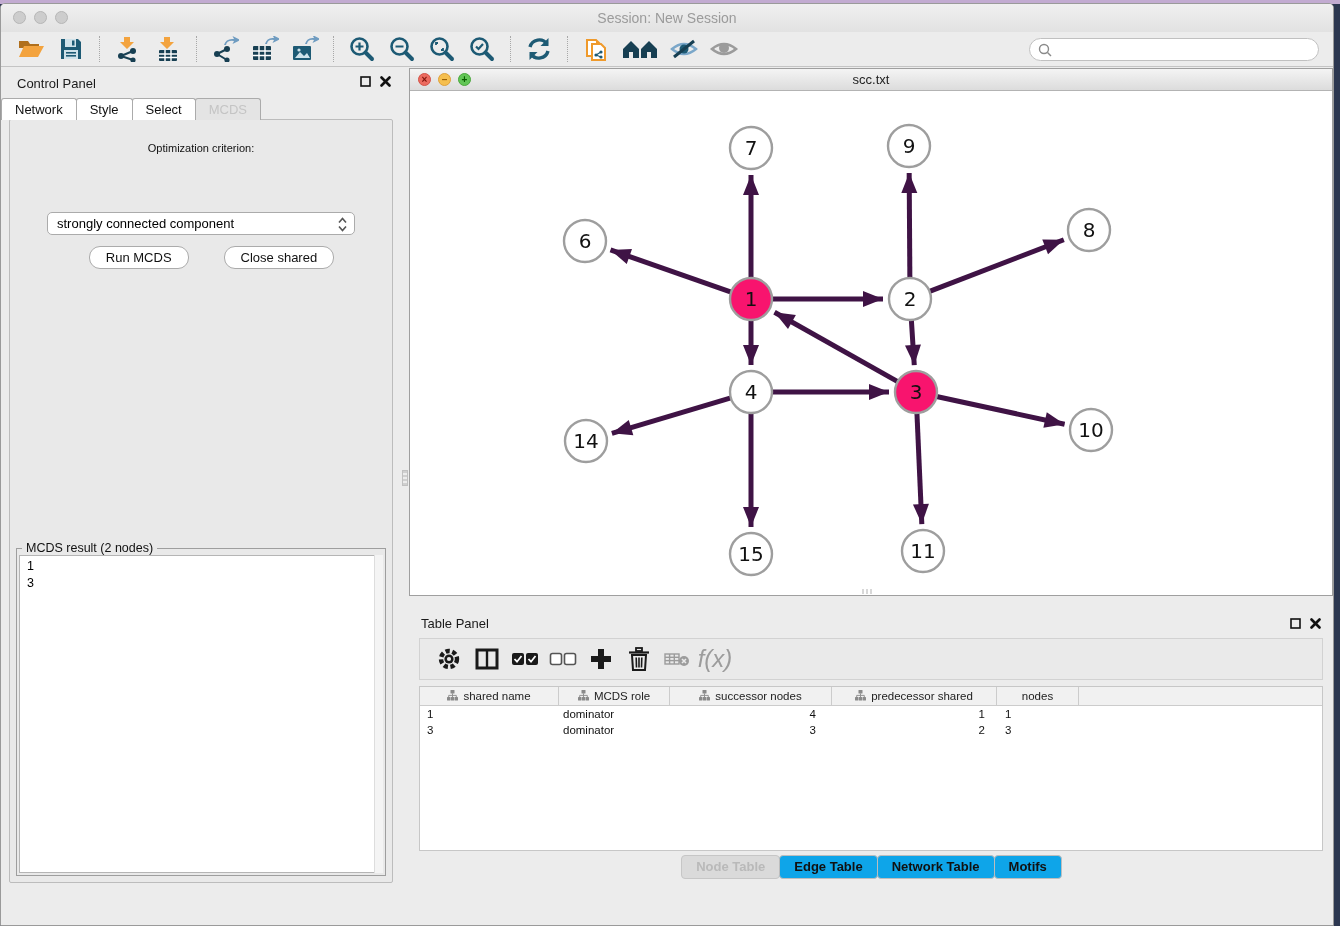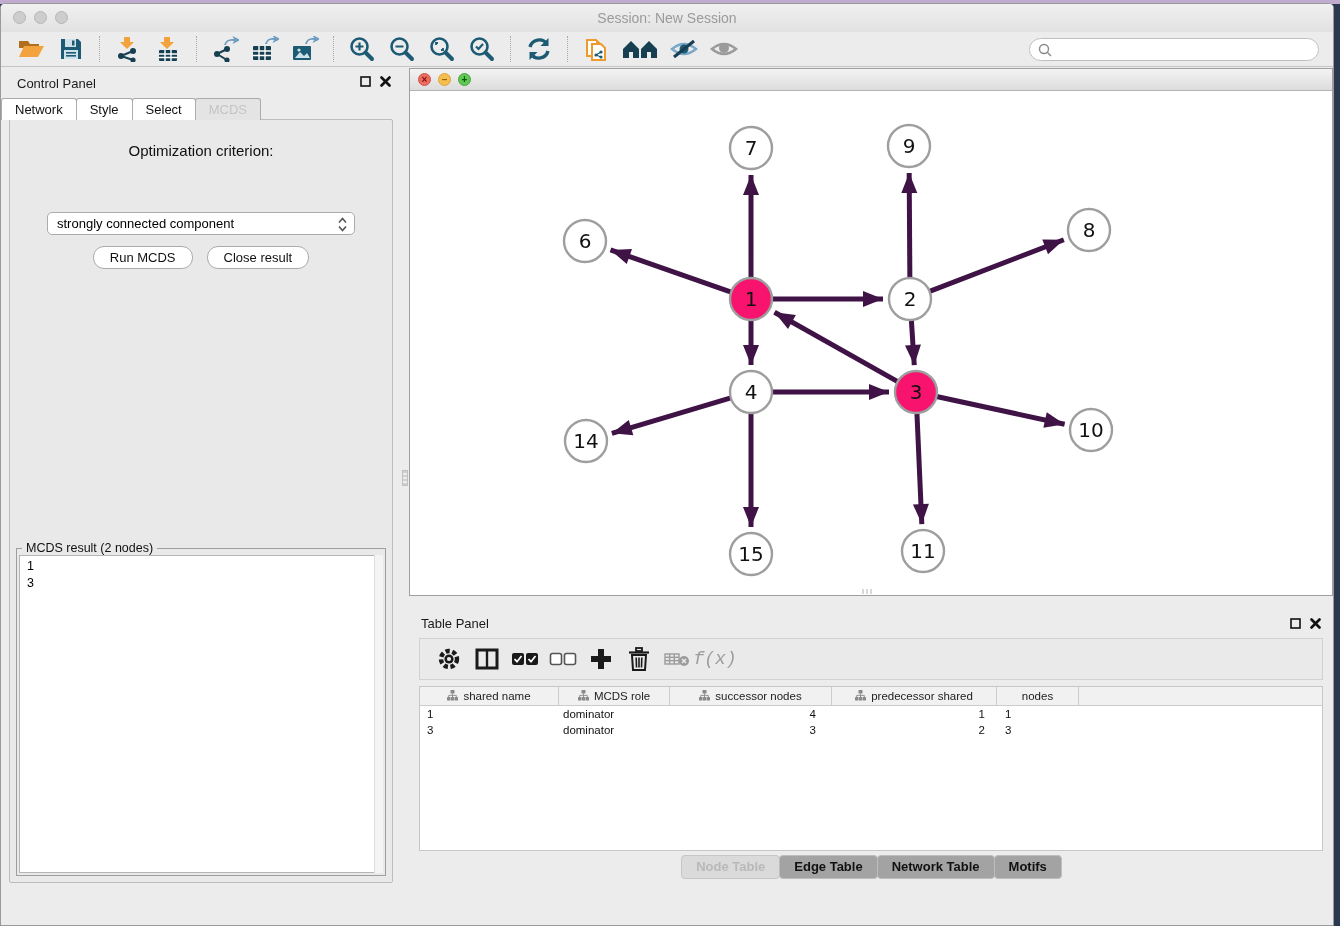--- a/index.html
+++ b/index.html
@@ -23,25 +23,25 @@
 
   
   .control-panel { position:absolute; top:64px; left:0; width:400px; bottom:38px; background:#ececec; }
   .cp-header { position:absolute; top:2px; left:0; right:0; height:26px; }
   .cp-title { position:absolute; left:16px; top:6px; font-size:13px; color:#1a1a1a; }
   .panel-ctrl-icons { position:absolute; right:10px; top:6px; display:flex; gap:9px; align-items:center; }
   .cp-tabs { position:absolute; top:30px; left:0; right:0; height:22px; display:flex; justify-content:flex-start; z-index:2; }
   .tab { border:1px solid #ababab; border-bottom:none; background:#fff; color:#111; font-size:13px; padding:3px 13px 2px; margin-right:-1px; border-radius:3px 3px 0 0; cursor:default; }
   .tab.active { background:#e4e4e4; color:#c4c4c4; }
   .cp-body { position:absolute; top:51px; left:8px; right:8px; bottom:4px; background:#e9e9e9; border:1px solid #bcbcbc; border-radius:2px; }
-  .opt-label { text-align:center; margin-top:22px; font-size:15px; color:#111; }
+  .opt-label { text-align:center; margin-top:22px; font-size:11px; color:#111; }
   .dropdown { position:absolute; left:37px; right:37px; top:92px; height:23px; background:#fff; border:1px solid #ababab; border-radius:5px; font-size:13px; display:flex; align-items:center; padding:0 9px; }
   .dd-stepper { position:absolute; right:6px; top:3px; }
   .cp-buttons { position:absolute; top:126px; left:0; right:0; display:flex; justify-content:center; gap:14px; }
-  .btn { background:#fff; border:1px solid #ababab; border-radius:11px; font-size:13px; padding:3px 16px; color:#111; }
+  .btn { background:#fff; border:1px solid #ababab; border-radius:11px; font-size:13px; padding:3px 16px; color:#111;margin-left:21px; }
   .fieldset { position:absolute; left:6px; right:6px; top:428px; bottom:6px; border:1px solid #9e9e9e; }
   .fieldset-legend { position:absolute; top:-8px; left:5px; background:#e9e9e9; padding:0 4px; font-size:12.5px; color:#111; }
   .result-area { position:absolute; left:2px; right:2px; top:6px; bottom:2px; background:#fff; border:1px solid #b5b5b5; font-size:12.5px; line-height:17px; padding:2px 0 0 7px; white-space:pre; overflow:hidden; }
   .result-scroll { position:absolute; top:6px; bottom:2px; right:2px; width:9px; background:#f4f4f4; border-left:1px solid #ddd; }
 
   .v-splitter { position:absolute; left:400px; top:64px; width:8px; bottom:38px; background:#ececec; }
   .v-grip { position:absolute; top:402px; left:1px; width:6px; height:16px; background:repeating-linear-gradient(#cfcfcf,#cfcfcf 2px,#ececec 2px,#ececec 4px); border:1px solid #c0c0c0; }
 
   
   .net-window { position:absolute; left:408px; top:64px; width:924px; height:528px; background:#fff; border:1px solid #9f9f9f; }
@@ -53,28 +53,28 @@
   .light.green { background:#62c656; border:1px solid #4aa73c; color:#0a5d00; }
   .net-title { position:absolute; left:0; right:0; top:3px; text-align:center; font-size:13px; color:#222; }
   .net-canvas { position:absolute; top:22px; left:0; right:0; bottom:0; background:#fff; }
   .net-grip { position:absolute; bottom:1px; left:452px; width:12px; height:5px; background:repeating-linear-gradient(90deg,#d8d8d8,#d8d8d8 2px,#fff 2px,#fff 4px); }
 
   
   .table-panel { position:absolute; left:408px; top:594px; width:924px; bottom:42px; background:#ececec;margin-top:12px; }
   .tp-title { position:absolute; left:12px; top:6px; font-size:13px; color:#1a1a1a; }
   .tp-toolbar { position:absolute; top:28px; left:10px; right:10px; height:42px; background:#eaeaea; border:1px solid #d2d2d2; display:flex; align-items:center; padding:0 12px; }
   .tp-btn { width:34px; height:30px; display:flex; align-items:center; justify-content:center; margin-right:4px; }
-  .fx { font-family:Liberation Mono, monospace; font-style:italic; font-size:18px; color:#9c9c9c; }
+  .fx { font-family:Liberation Sans, sans-serif; font-style:italic; font-size:24px; color:#9c9c9c; }
   .tp-table { position:absolute; top:76px; left:10px; right:10px; bottom:32px; background:#fff; border:1px solid #c7c7c7; overflow:hidden; }
   .t-header { display:flex; height:19px; background:#f1f1f1; border-bottom:1px solid #cccccc; }
   .th { display:flex; align-items:center; justify-content:center; gap:5px; font-size:11.5px; color:#222; border-right:1px solid #cccccc; height:100%; }
   .t-row { display:flex; height:16px; }
   .td { font-size:11.5px; color:#111; line-height:16px; overflow:hidden; }
   .tp-tabs { position:absolute; bottom:4px; left:0; right:0; display:flex; justify-content:center; }
-  .tp-tabs .tab { font-size:13px; font-weight:bold; padding:3px 14px 4px; border-radius:4px 4px 4px 4px; border:1px solid #bdbdbd; background:#a3a3a3; }
+  .tp-tabs .tab { font-size:13px; font-weight:bold; padding:3px 14px 4px; border-radius:4px 4px 4px 4px; border:1px solid #bdbdbd; background:#0ea5e9; }
   .tp-tabs .tab.active { background:#dadada; color:#b9b9b9; border-color:#c6c6c6; }
 
   
   .statusbar { position:absolute; left:0; right:0; bottom:0; height:38px; background:#ececec; border-top:1px solid #bdbdbd; }
   .burger-btn { position:absolute; left:12px; top:7px; width:26px; height:24px; background:#f7f7f7; border:1px solid #ababab; display:flex; align-items:center; justify-content:center; }
   .memory-btn { position:absolute; right:8px; top:7px; height:25px; background:#f7f7f7; border:1px solid #b9b9b9; border-radius:2px; display:flex; align-items:center; gap:6px; padding:0 10px; font-size:12.5px; color:#111; }
   .mem-dot { width:13px; height:13px; border-radius:50%; background:#1ca93c; }
 </style>
 </head>
 <body>
@@ -271,21 +271,21 @@
         <span>strongly connected component</span>
         <span class="dd-stepper">
           <svg width="11" height="17" viewBox="0 0 11 17">
               <path d="M2 6.5 L5.5 2.5 L9 6.5" fill="none" stroke="#555" stroke-width="1.6"></path>
               <path d="M2 10.5 L5.5 14.5 L9 10.5" fill="none" stroke="#555" stroke-width="1.6"></path>
             </svg>
         </span>
       </div>
       <div class="cp-buttons">
         <button class="btn">Run MCDS</button>
-        <button class="btn">Close result</button>
+        <button class="btn">Close shared</button>
       </div>
       <div class="fieldset">
         <span class="fieldset-legend">MCDS result (2 nodes)</span>
         <div class="result-area">1
 3</div>
         <div class="result-scroll"></div>
       </div>
     </div>
   </div>
 
@@ -293,20 +293,21 @@
     <div class="v-grip"></div>
   </div>
 
   <div class="net-window">
     <div class="net-titlebar">
       <div class="net-lights">
         <span class="light red">×</span>
         <span class="light yellow">–</span>
         <span class="light green">+</span>
       </div>
+      <div class="net-title">scc.txt</div>
     </div>
     <div class="net-canvas">
       <svg width="922" height="505">
           <defs>
             <marker id="arr" markerUnits="userSpaceOnUse" markerWidth="22" markerHeight="18" refX="21" refY="9" orient="auto">
               <path d="M1,1 L21,9 L1,17 Z" fill="#3f1345"></path>
             </marker>
           </defs>
           <line x1="341" y1="187" x2="341" y2="84" stroke="#3f1345" stroke-width="5" marker-end="url(#arr)"></line>
           <line x1="321.1752536154717" y1="201.07328138371903" x2="200.48895963725064" y2="158.90578107807553" stroke="#3f1345" stroke-width="5" marker-end="url(#arr)"></line>

